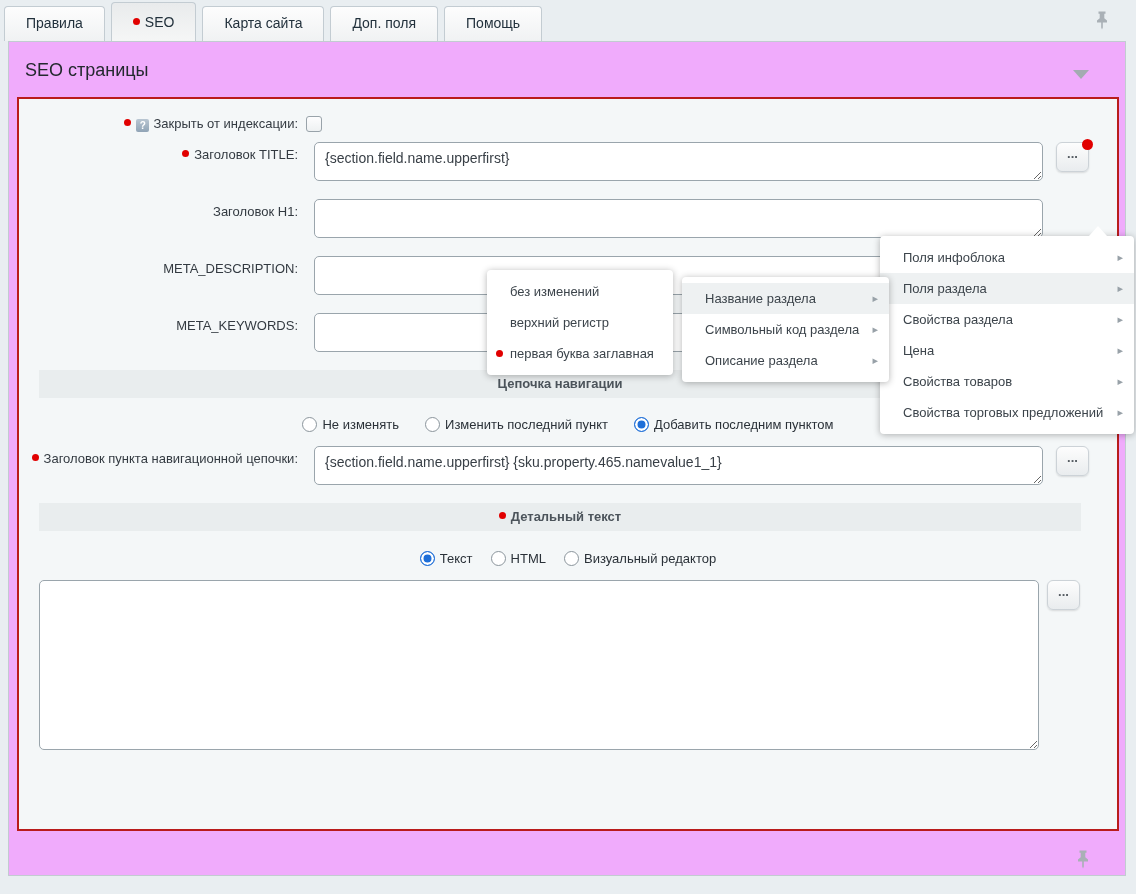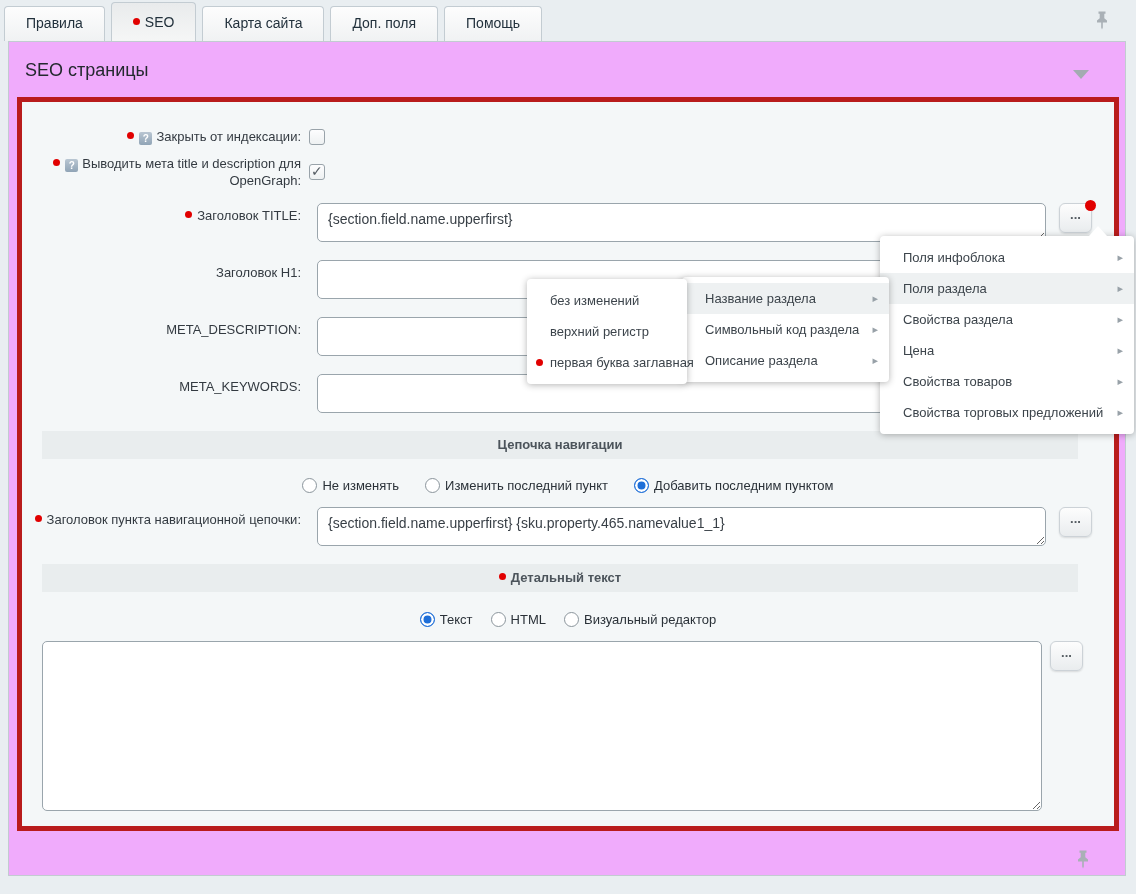--- a/index.html
+++ b/index.html
@@ -21,21 +21,21 @@
   .red-dot { display:inline-block; width:7px; height:7px; border-radius:50%; background:#e10000; margin-right:5px; vertical-align:2px; }
   .pin-top { position:absolute; right:26px; top:10px; width:16px; height:20px; cursor:pointer; }
   .pin-top svg, .pin-bottom svg { display:block; }
 
   
   .panel { position:absolute; left:8px; top:41px; width:1118px; height:835px; background:#f0abfc; border:1px solid #c2cbd1; z-index:2; }
   .panel-title { position:absolute; left:16px; top:18px; font-size:18px; color:#23292e; }
   .collapse-icon { position:absolute; right:36px; top:28px; width:0; height:0; border-left:8px solid transparent; border-right:8px solid transparent; border-top:9px solid #a3abb1; cursor:pointer; }
 
   
-  .form-area { position:absolute; left:8px; top:55px; width:1102px; height:734px; background:#f4f7f8; border:5px solid #b91c1c; padding-top:26px; overflow:hidden; }
+  .form-area { position:absolute; left:8px; top:55px; width:1102px; height:734px; background:#f4f7f8; border:2px solid #b91c1c; padding-top:16px; overflow:hidden; }
   .frow { display:flex; }
   .frow.cbrow { align-items:center; margin-bottom:10px; }
   .frow.tarow { margin-bottom:18px; }
   .flabel { width:279px; flex:none; text-align:right; color:#333a41; font-size:13px; line-height:17px; }
   .tarow .flabel { padding-top:4px; }
   .help-icon {
     display:inline-block; width:13px; height:13px; border-radius:2px; text-align:center;
     background:linear-gradient(#b9c6d2,#90a4b6); color:#fff; font-size:10px; font-weight:bold; line-height:13px;
     vertical-align:-1px; margin-right:4px; cursor:pointer;
   }
@@ -79,21 +79,21 @@
     box-shadow:0 1px 1px rgba(0,0,0,.08);
     font-family:"Liberation Sans","DejaVu Sans",sans-serif;
   }
   .btn.primary { border-color:#6e9203; background:linear-gradient(#a0c51c,#7ea408); color:#fff; text-shadow:0 1px 0 rgba(0,0,0,.25); }
   .pin-bottom { position:absolute; right:34px; top:807px; width:16px; height:20px; cursor:pointer; }
 
   
   .menu { position:absolute; background:#fff; border-radius:4px; box-shadow:0 1px 7px rgba(0,0,0,.3); padding:6px 0; font-size:13px; color:#3c444b; }
   .menu-1 { left:880px; top:236px; width:254px; z-index:20; }
   .menu-2 { left:682px; top:277px; width:207px; z-index:21; }
-  .menu-3 { left:487px; top:279px; width:160px; z-index:22;margin-left:40px; }
+  .menu-3 { left:487px; top:270px; width:186px; z-index:22; }
   .mi { height:31px; line-height:31px; padding:0 28px 0 23px; position:relative; white-space:nowrap; cursor:pointer; }
   .mi.hl { background:#eef1f2; }
   .mi .arr { position:absolute; right:11px; top:0; color:#98a1a8; font-size:11px; }
   .mi .red-dot { position:absolute; left:9px; top:12px; margin:0; }
   .menu-tail { position:absolute; left:1089px; top:226px; width:0; height:0; border-left:9px solid transparent; border-right:9px solid transparent; border-bottom:10px solid #fff; z-index:23; }
   .pin-fill { fill:#a9b0b6; }
 </style>
 </head>
 <body>
 
@@ -118,28 +118,20 @@
 
     <div class="form-area">
 
       <div class="frow cbrow">
         <div class="flabel">
           <span class="red-dot"></span><span class="help-icon">?</span><span>Закрыть от индексации:</span>
         </div>
         <span class="checkbox"></span>
       </div>
 
-      <div class="frow cbrow" style="margin-bottom:14px;">
-        <div class="flabel">
-          <span class="red-dot"></span><span class="help-icon">?</span><span>Выводить мета title и description для OpenGraph:</span>
-        </div>
-        <span class="checkbox">
-            <span class="check-mark">✓</span>
-          </span>
-      </div>
 
       <div class="frow tarow">
         <div class="flabel">
           <span class="red-dot"></span><span>Заголовок TITLE:</span>
         </div>
         <textarea class="field" style="">{section.field.name.upperfirst}</textarea>
         <div class="more-btn"><span>...</span><span class="btn-red-dot"></span></div>
       </div>
 
       <div class="frow tarow">

